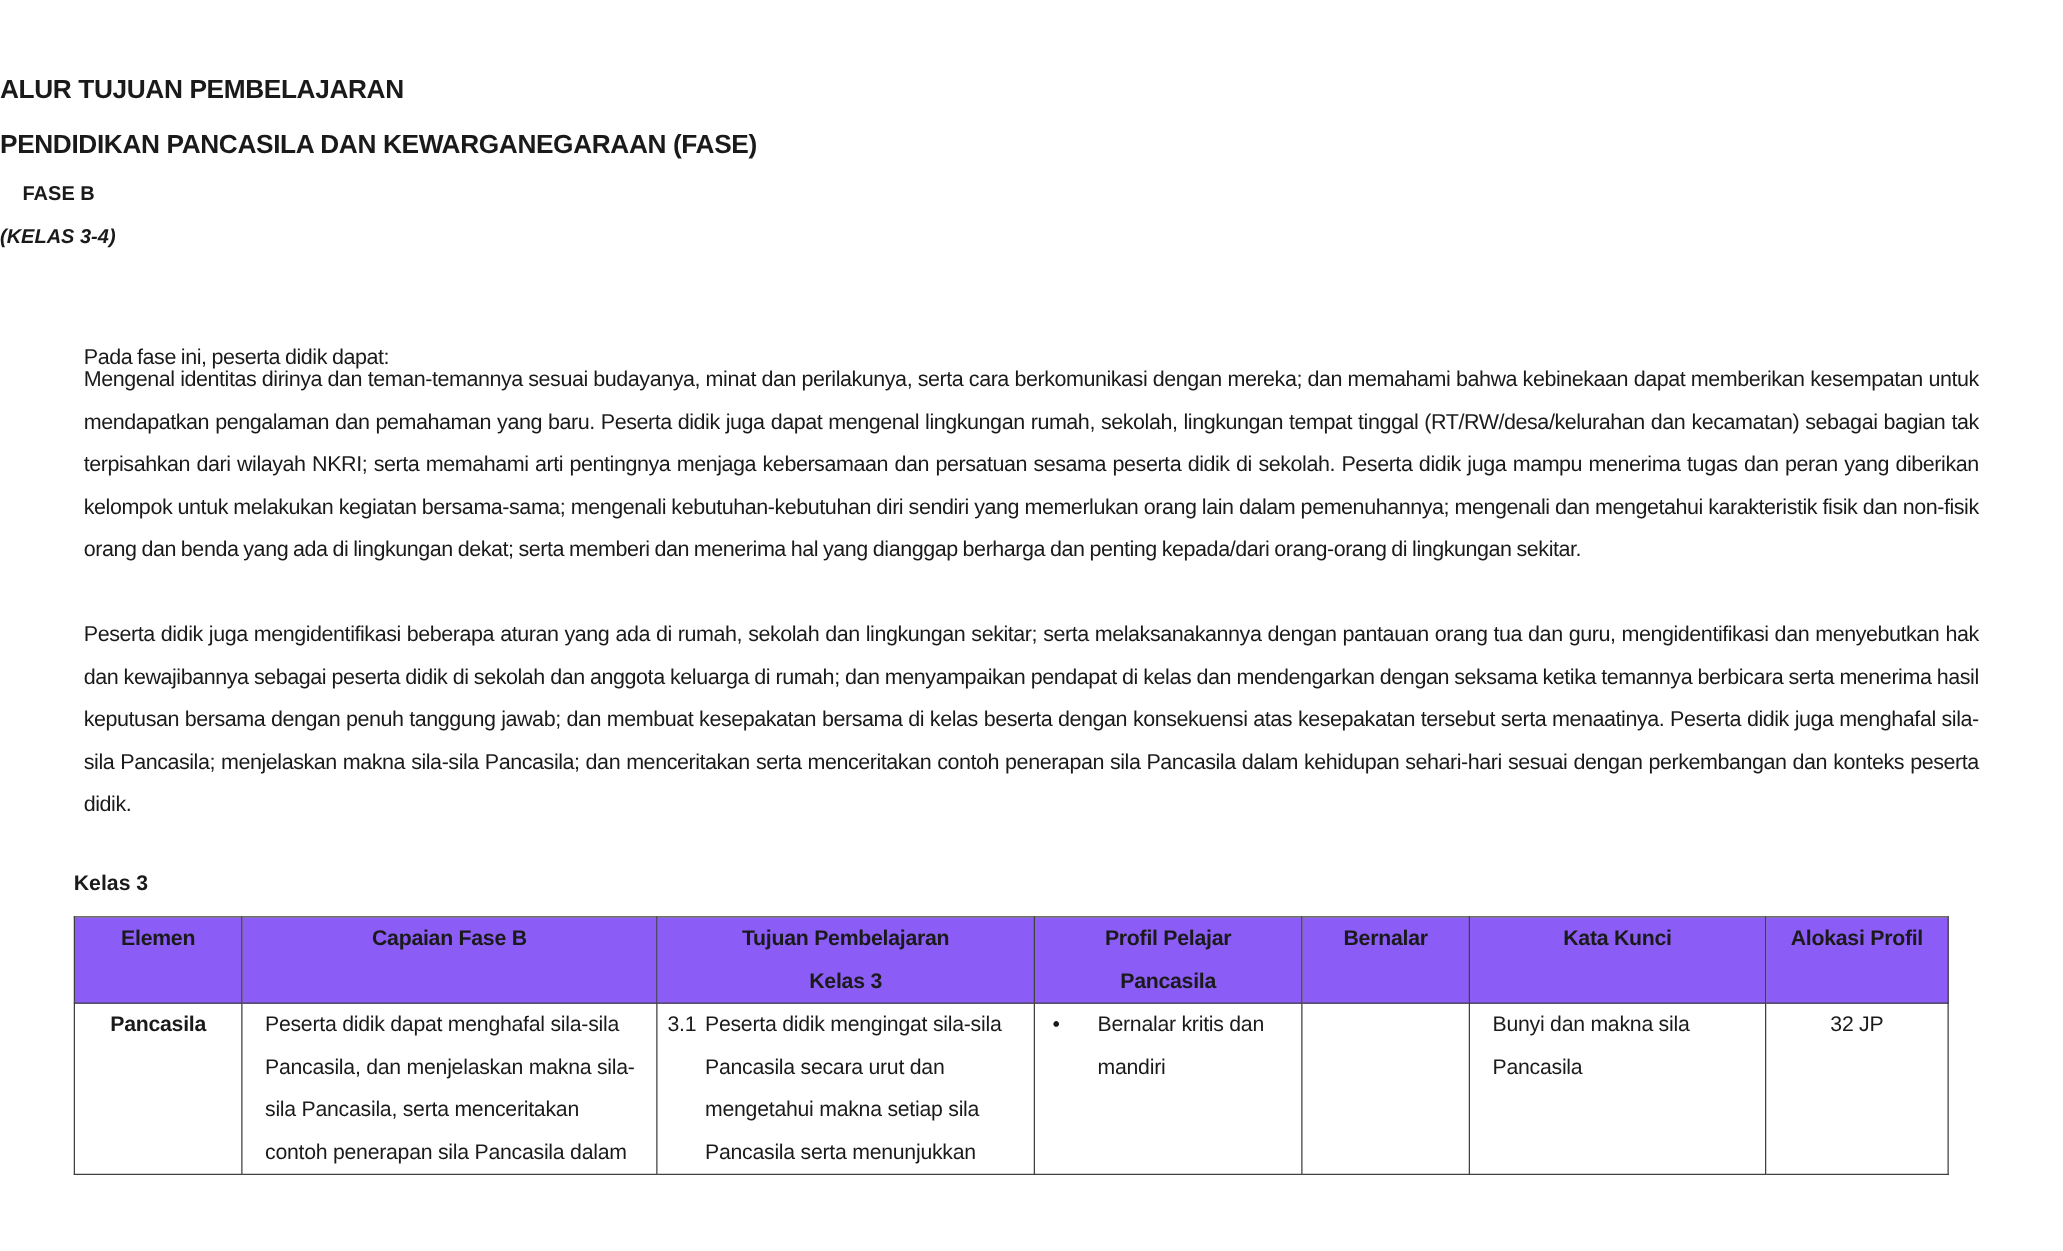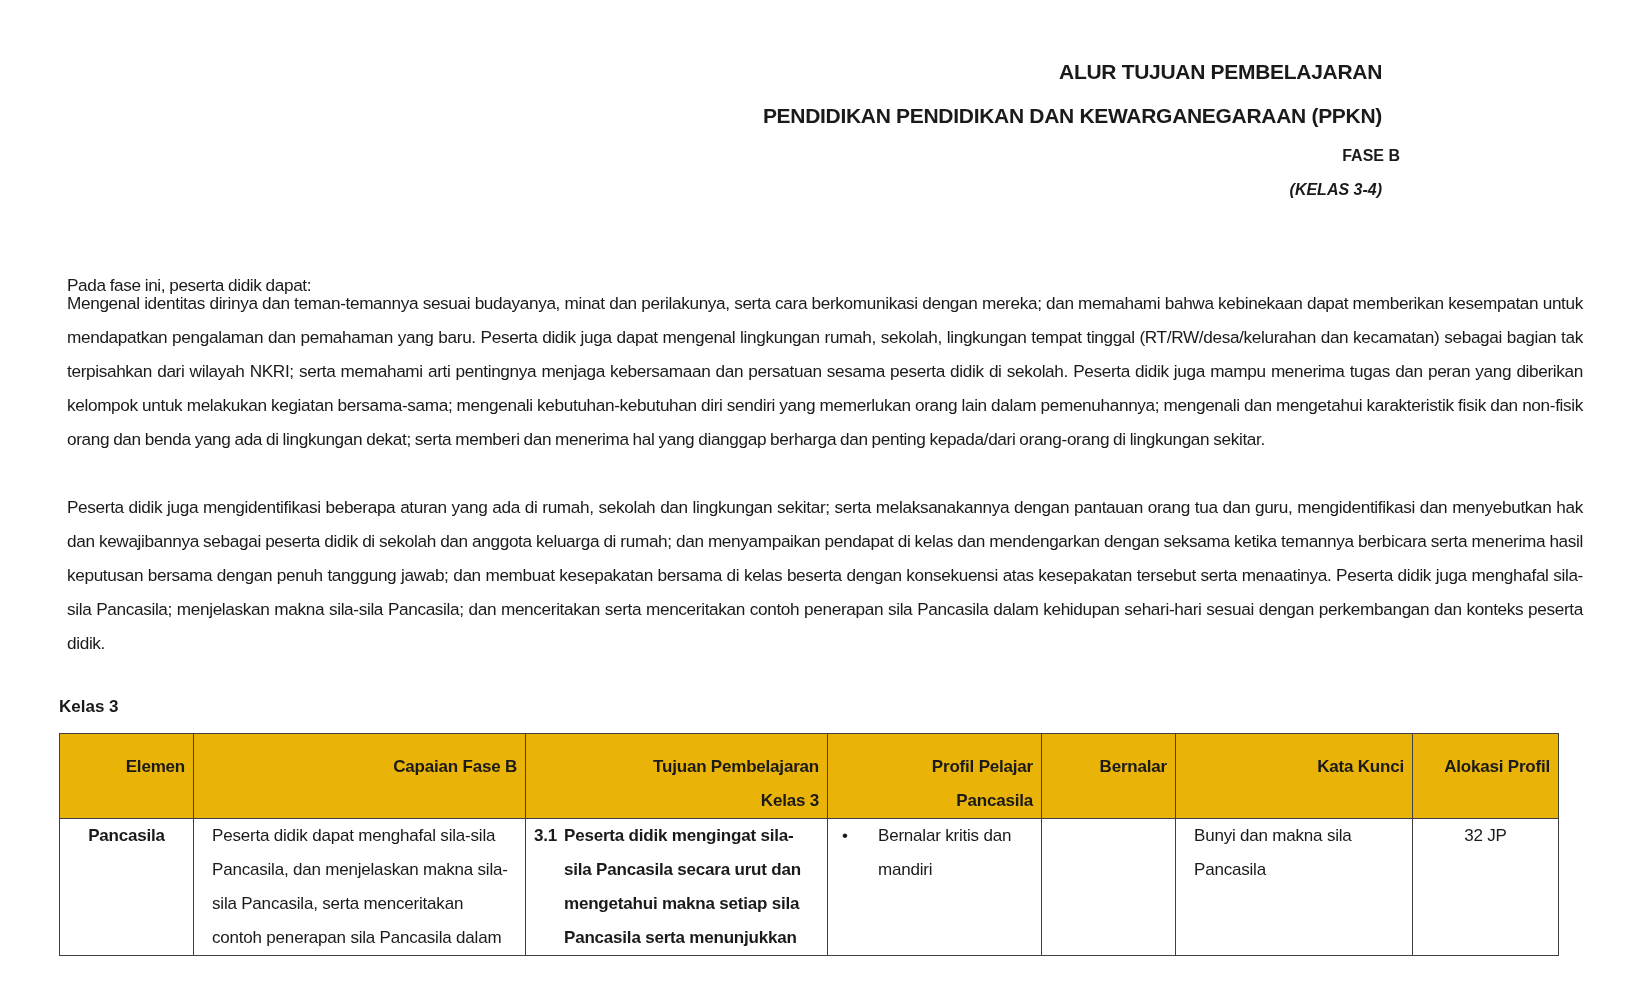--- a/index.html
+++ b/index.html
@@ -2,21 +2,21 @@
 <html><head>
 <meta charset="utf-8">
 <style>
   html, body { margin: 0; padding: 0; background: #ffffff; }
   body {
     width: 1650px; height: 1001px; position: relative; overflow: hidden;
     font-family: "Liberation Sans", "DejaVu Sans", sans-serif;
     color: #1a1a1a;
   }
   .title {
-    position: absolute; left: 0; width: 1382px; text-align: right;
+    position: absolute; left: 0; width: 1382px; text-align: left;
     font-weight: bold; margin: 0; white-space: nowrap;
   }
   .t1 { top: 60px; font-size: 21px; letter-spacing: -0.3px; }
   .t2 { top: 104px; font-size: 21px; letter-spacing: -0.3px; }
   .t3 { top: 147px; font-size: 16px; padding-left: 18px; }
   .t4 { top: 181px; font-size: 16px; font-style: italic; }
 
   .para {
     position: absolute; left: 67px; width: 1516px;
     font-size: 17.2px; line-height: 34px; text-align: justify;
@@ -38,40 +38,40 @@
     font-size: 17px;
   }
   table.atp th, table.atp td {
     border: 1.5px solid #404040;
     vertical-align: top;
     padding: 0 8px;
     line-height: 34px;
     letter-spacing: -0.2px;
   }
   table.atp thead th {
-    background: #eab308;
+    background: #8b5cf6;
     font-weight: bold;
-    text-align: right;
+    text-align: center;
     height: 68px;
-    padding-top: 16px;
+    padding-top: 0;
   }
   table.atp tbody td { height: 136px; }
   .center { text-align: center; }
   .bold { font-weight: bold; }
   .pad-l { padding-left: 18px !important; }
-  .numbered { display: flex; font-weight: bold; }
+  .numbered { display: flex; }
   .num { flex: 0 0 30px; }
   .bullet-item { display: flex; }
   .bullet { flex: 0 0 36px; padding-left: 6px; }
 </style>
 </head>
 <body>
 
 <h1 class="title t1">ALUR TUJUAN PEMBELAJARAN</h1>
-<h2 class="title t2">PENDIDIKAN PENDIDIKAN DAN KEWARGANEGARAAN (PPKN)</h2>
+<h2 class="title t2">PENDIDIKAN PANCASILA DAN KEWARGANEGARAAN (FASE)</h2>
 <div class="title t3">FASE B</div>
 <div class="title t4">(KELAS 3-4)</div>
 
 <p class="para intro">Pada fase ini, peserta didik dapat:</p>
 <p class="para p1">Mengenal identitas dirinya dan teman-temannya sesuai budayanya, minat dan perilakunya, serta cara berkomunikasi dengan mereka; dan memahami bahwa kebinekaan dapat memberikan kesempatan untuk mendapatkan pengalaman dan pemahaman yang baru. Peserta didik juga dapat mengenal lingkungan rumah, sekolah, lingkungan tempat tinggal (RT/RW/desa/kelurahan dan kecamatan) sebagai bagian tak terpisahkan dari wilayah NKRI; serta memahami arti pentingnya menjaga kebersamaan dan persatuan sesama peserta didik di sekolah. Peserta didik juga mampu menerima tugas dan peran yang diberikan kelompok untuk melakukan kegiatan bersama-sama; mengenali kebutuhan-kebutuhan diri sendiri yang memerlukan orang lain dalam pemenuhannya; mengenali dan mengetahui karakteristik fisik dan non-fisik orang dan benda yang ada di lingkungan dekat; serta memberi dan menerima hal yang dianggap berharga dan penting kepada/dari orang-orang di lingkungan sekitar.</p>
 <p class="para p2">Peserta didik juga mengidentifikasi beberapa aturan yang ada di rumah, sekolah dan lingkungan sekitar; serta melaksanakannya dengan pantauan orang tua dan guru, mengidentifikasi dan menyebutkan hak dan kewajibannya sebagai peserta didik di sekolah dan anggota keluarga di rumah; dan menyampaikan pendapat di kelas dan mendengarkan dengan seksama ketika temannya berbicara serta menerima hasil keputusan bersama dengan penuh tanggung jawab; dan membuat kesepakatan bersama di kelas beserta dengan konsekuensi atas kesepakatan tersebut serta menaatinya. Peserta didik juga menghafal sila- sila Pancasila; menjelaskan makna sila-sila Pancasila; dan menceritakan serta menceritakan contoh penerapan sila Pancasila dalam kehidupan sehari-hari sesuai dengan perkembangan dan konteks peserta didik.</p>
 
 <div class="kelas-label">Kelas 3</div>
 
 <table class="atp">

